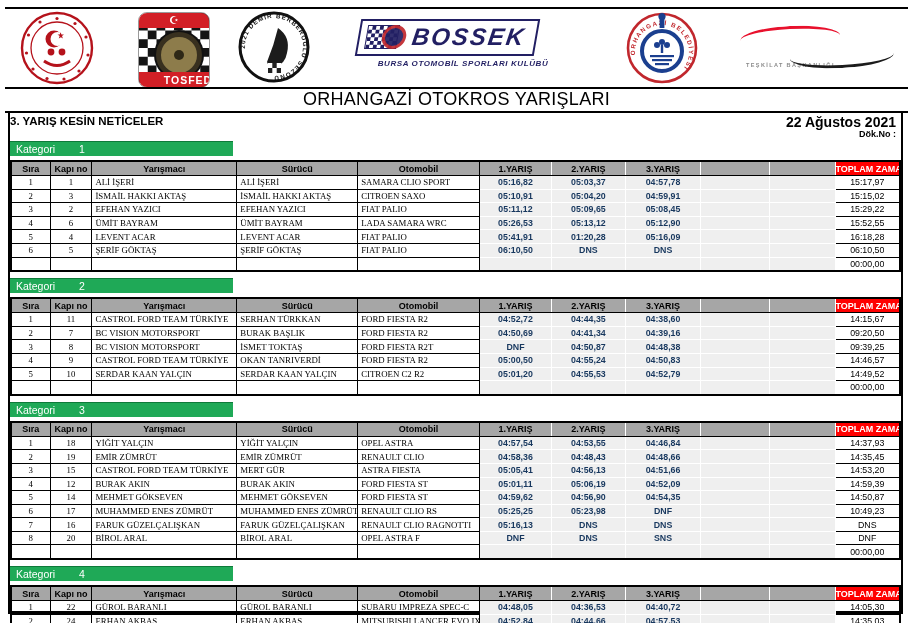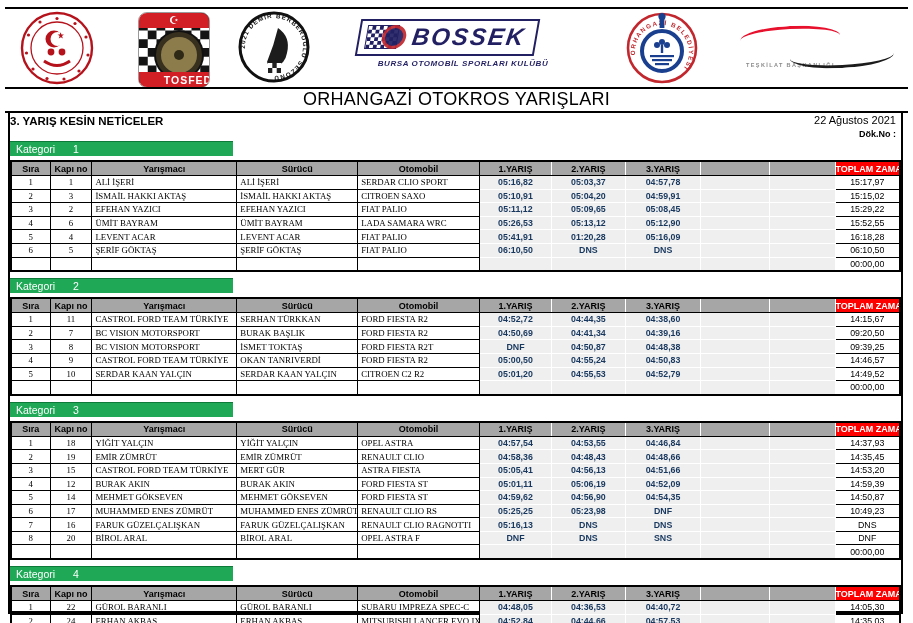--- a/index.html
+++ b/index.html
@@ -48,27 +48,27 @@
 
   
   .doc-title{position:absolute;top:88px;left:0;width:100%;height:23px;line-height:23px;
     text-align:center;font-size:18px;font-weight:normal;letter-spacing:.3px;}
   .box{position:absolute;top:113px;left:8px;width:895px;height:501px;
     border-left:2px solid #000;border-right:2px solid #000;border-bottom:3px solid #000;
     box-sizing:border-box;background:#fff;}
   .subhead{position:relative;height:28px;}
   .doc-subtitle{position:absolute;top:2px;left:0;width:100%;text-align:left;
     font-size:11.5px;font-weight:bold;}
-  .doc-date{position:absolute;top:1px;right:5px;font-size:11px;font-weight:normal;}
+  .doc-date{position:absolute;top:1px;right:5px;font-size:14px;font-weight:bold;}
   .doc-no{position:absolute;top:16px;right:5px;font-size:9px;font-weight:bold;}
 
   
   .cat-section{margin:0 0 6px 0;}
   .cat-band{height:15px;width:25%;background:#1fa957;border-top:1px solid #0e7a3a;
-    color:#fff;display:flex;align-items:center;gap:18px;padding-left:6px;
+    color:#fff;display:flex;align-items:center;gap:24px;padding-left:6px;
     font-size:10.5px;box-sizing:border-box;margin-bottom:4px;}
   table.res{width:100%;border-collapse:collapse;border:2px solid #000;table-layout:fixed;}
   table.res th{height:13px;font-size:9px;font-weight:bold;padding:0;overflow:hidden;white-space:nowrap;}
   table.res th.name{background:#a6a6a6;border:1px solid #000;}
   table.res th.time,table.res th.blank{background:#a6a6a6;border:1px solid #fff;
     border-top:1px solid #000;border-bottom:1px solid #000;}
   table.res th.total{background:#ff0000;color:#fff;border:1px solid #000;}
   table.res td{height:12.6px;padding:0;overflow:hidden;white-space:nowrap;font-size:8.8px;}
   table.res td.name{border:1px solid #000;font-family:"Liberation Serif",serif;padding:0 3px;text-align:left;}
   table.res td.c0,table.res td.c1{text-align:center;padding:0;}
@@ -219,21 +219,21 @@
                 <th class="blank c9"></th>
                 <th class="total c10">TOPLAM ZAMAN</th>
               </tr>
             </thead>
             <tbody>
               <tr>
                 <td class="name c0">1</td>
                 <td class="name c1">1</td>
                 <td class="name c2">ALİ İŞERİ</td>
                 <td class="name c3">ALİ İŞERİ</td>
-                <td class="name c4">SERDAR CLIO SPORT</td>
+                <td class="name c4">SAMARA CLIO SPORT</td>
                 <td class="time c5">05:16,82</td>
                 <td class="time c6">05:03,37</td>
                 <td class="time c7">04:57,78</td>
                 <td class="blank c8"></td>
                 <td class="blank c9"></td>
                 <td class="total c10">15:17,97</td>
               </tr>
               <tr>
                 <td class="name c0">2</td>
                 <td class="name c1">3</td>

